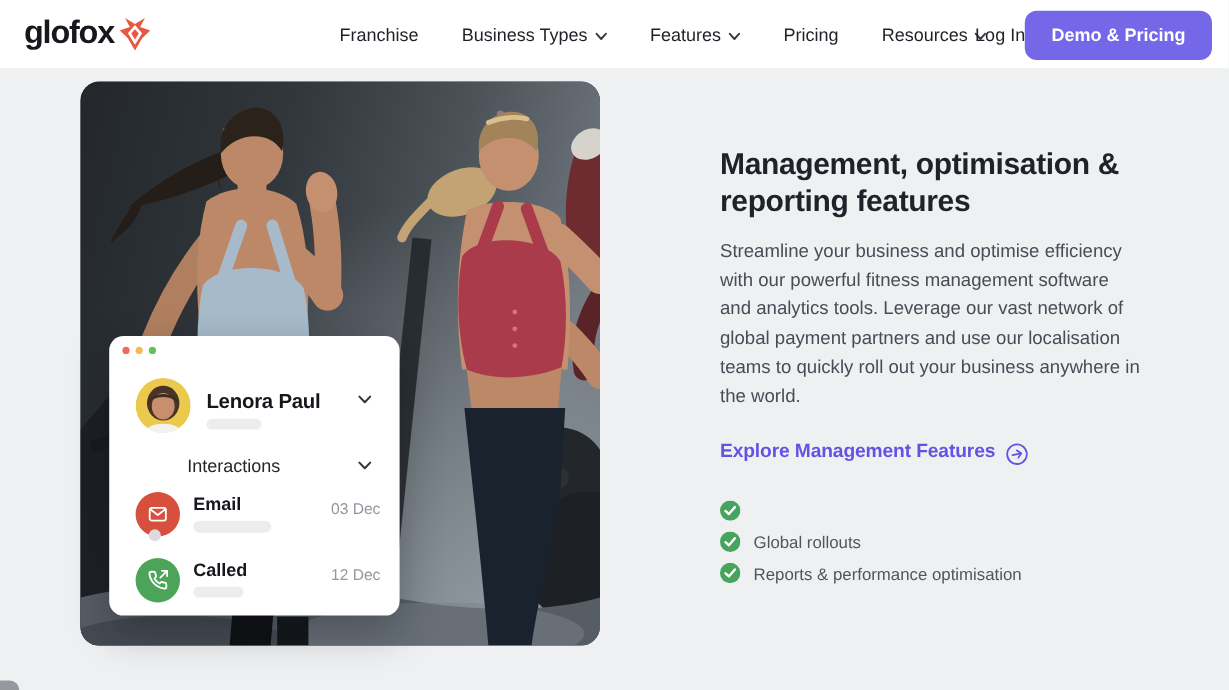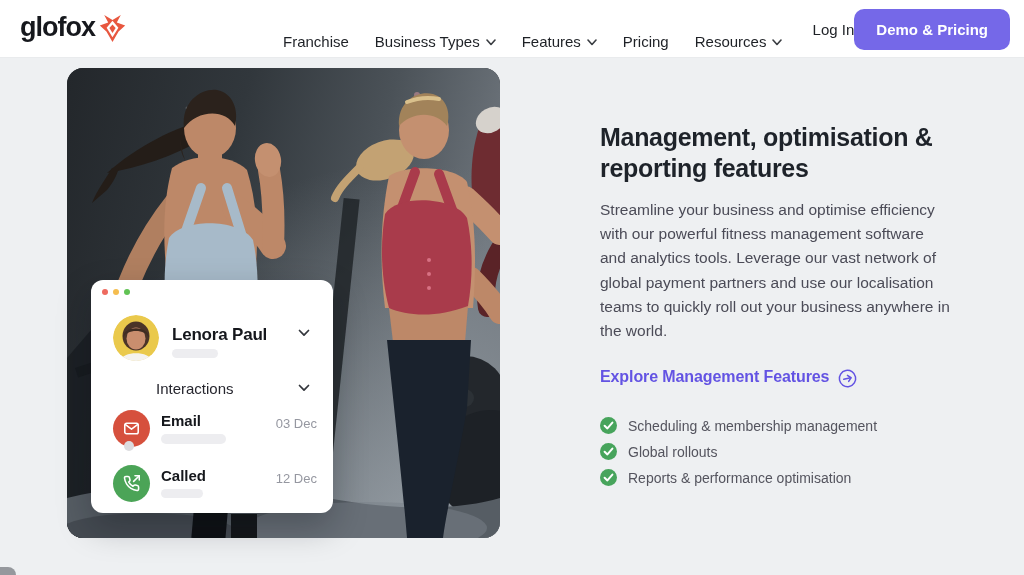--- a/index.html
+++ b/index.html
@@ -14,21 +14,21 @@
 
   
   .header {
     position:absolute; top:0; left:0; width:1024px; height:58px;
     background:#ffffff; border-bottom:1px solid #e9ebed;
     display:flex; align-items:center;
   }
   .logo { position:absolute; left:20px; top:12px; display:flex; align-items:center; gap:4px; cursor:pointer; }
   .logo-text { font-size:27px; font-weight:700; color:#16181d; letter-spacing:-1px; }
   .logo-fox { width:27px; height:29px; margin-top:2px; }
-  .nav { position:absolute; left:283px; top:12px; height:58px; display:flex; align-items:center; gap:26px; }
+  .nav { position:absolute; left:283px; top:0; height:58px; display:flex; align-items:center; gap:36px; }
   .nav-item { display:flex; align-items:center; gap:6px; font-size:15px; font-weight:500; color:#1e2126; cursor:pointer; white-space:nowrap; }
   .chev { width:10px; height:7px; margin-top:2px; }
   .header-right { position:absolute; right:14px; top:0; height:58px; display:flex; align-items:center; }
   .login { font-size:15px; font-weight:500; color:#1e2126; cursor:pointer; }
   .cta-btn {
     background:#7568e8; color:#fff; font-size:15px; font-weight:700;
     border:none; border-radius:10px; padding:12px 22px; cursor:pointer;
     font-family:"Liberation Sans", sans-serif;
   }
 
@@ -273,21 +273,20 @@
       <polyline points="10.6,6.8 13.8,10 10.6,13.2" fill="none" stroke="#6353e3" stroke-width="1.6" stroke-linecap="round" stroke-linejoin="round"></polyline>
     </svg>
   </div>
 
   <div class="checklist">
     <div class="check-row">
       <svg viewBox="0 0 17 17">
         <circle cx="8.5" cy="8.5" r="8.5" fill="#47a45c"></circle>
         <polyline points="4.6,8.8 7.4,11.4 12.4,5.6" fill="none" stroke="#ffffff" stroke-width="2" stroke-linecap="round" stroke-linejoin="round"></polyline>
       </svg>
-      <span class="check-label">Scheduling &amp; membership management</span>
     </div>
     <div class="check-row">
       <svg viewBox="0 0 17 17">
         <circle cx="8.5" cy="8.5" r="8.5" fill="#47a45c"></circle>
         <polyline points="4.6,8.8 7.4,11.4 12.4,5.6" fill="none" stroke="#ffffff" stroke-width="2" stroke-linecap="round" stroke-linejoin="round"></polyline>
       </svg>
       <span class="check-label">Global rollouts</span>
     </div>
     <div class="check-row">
       <svg viewBox="0 0 17 17">

